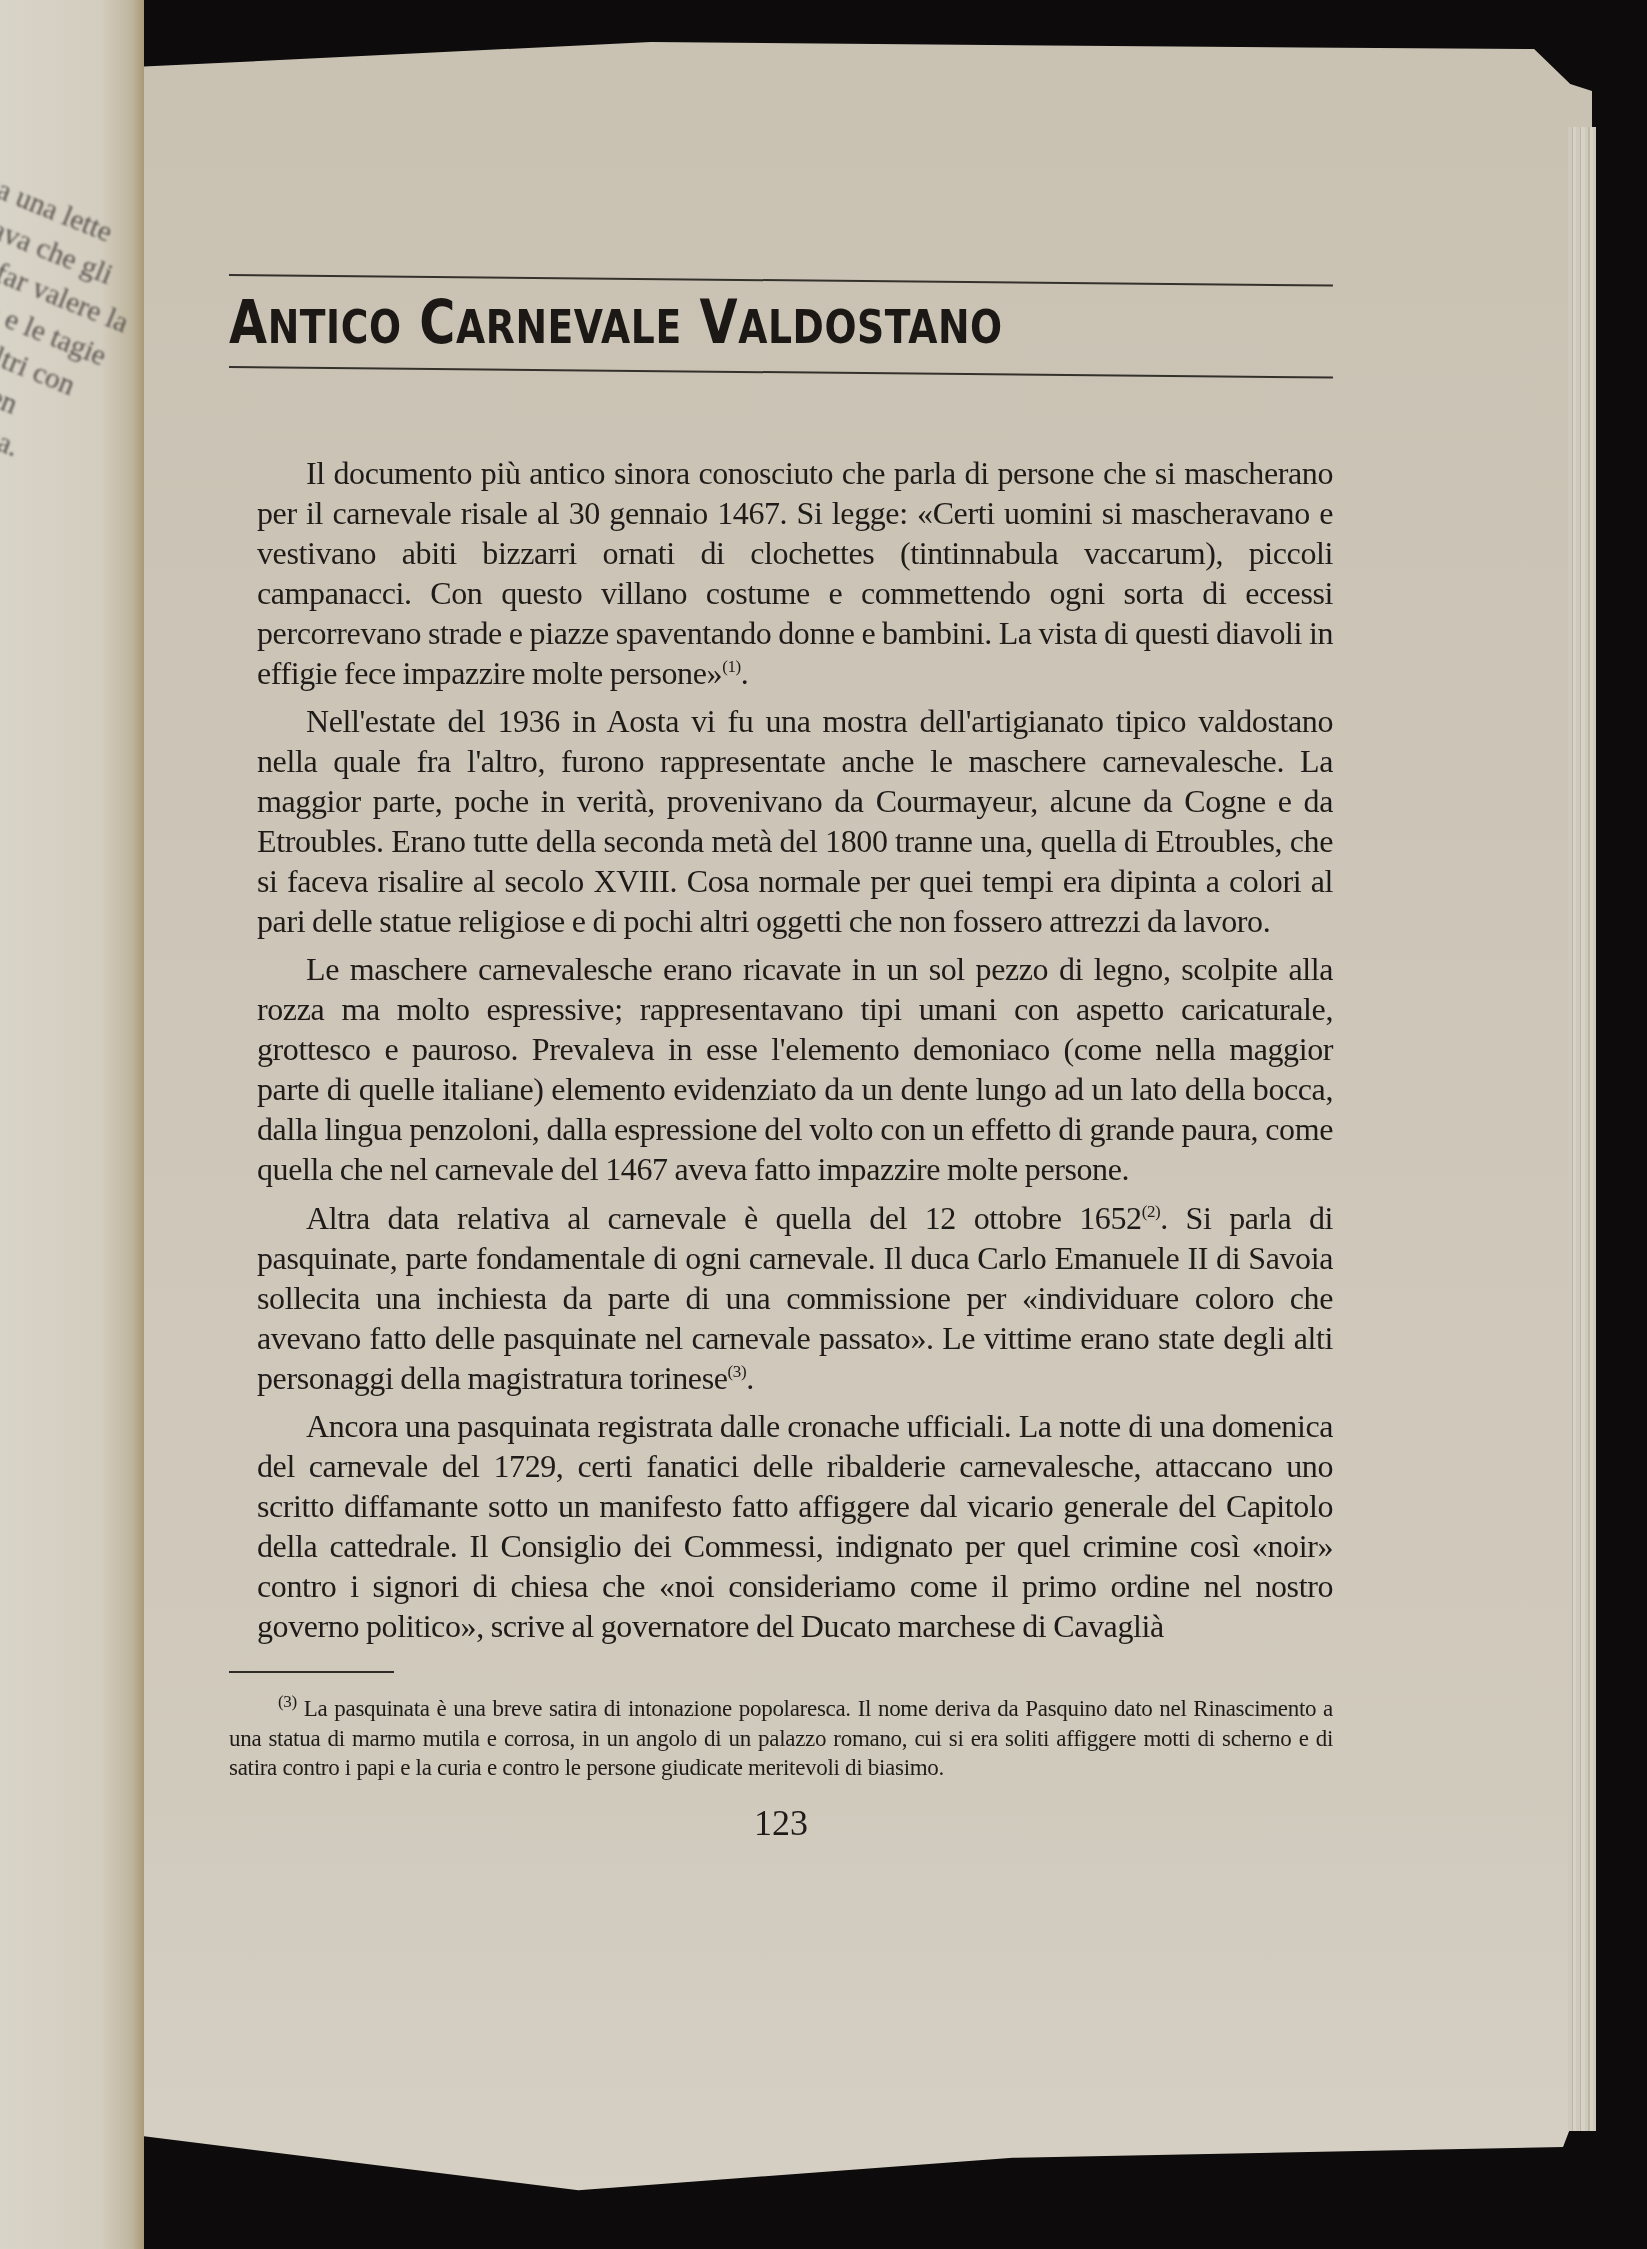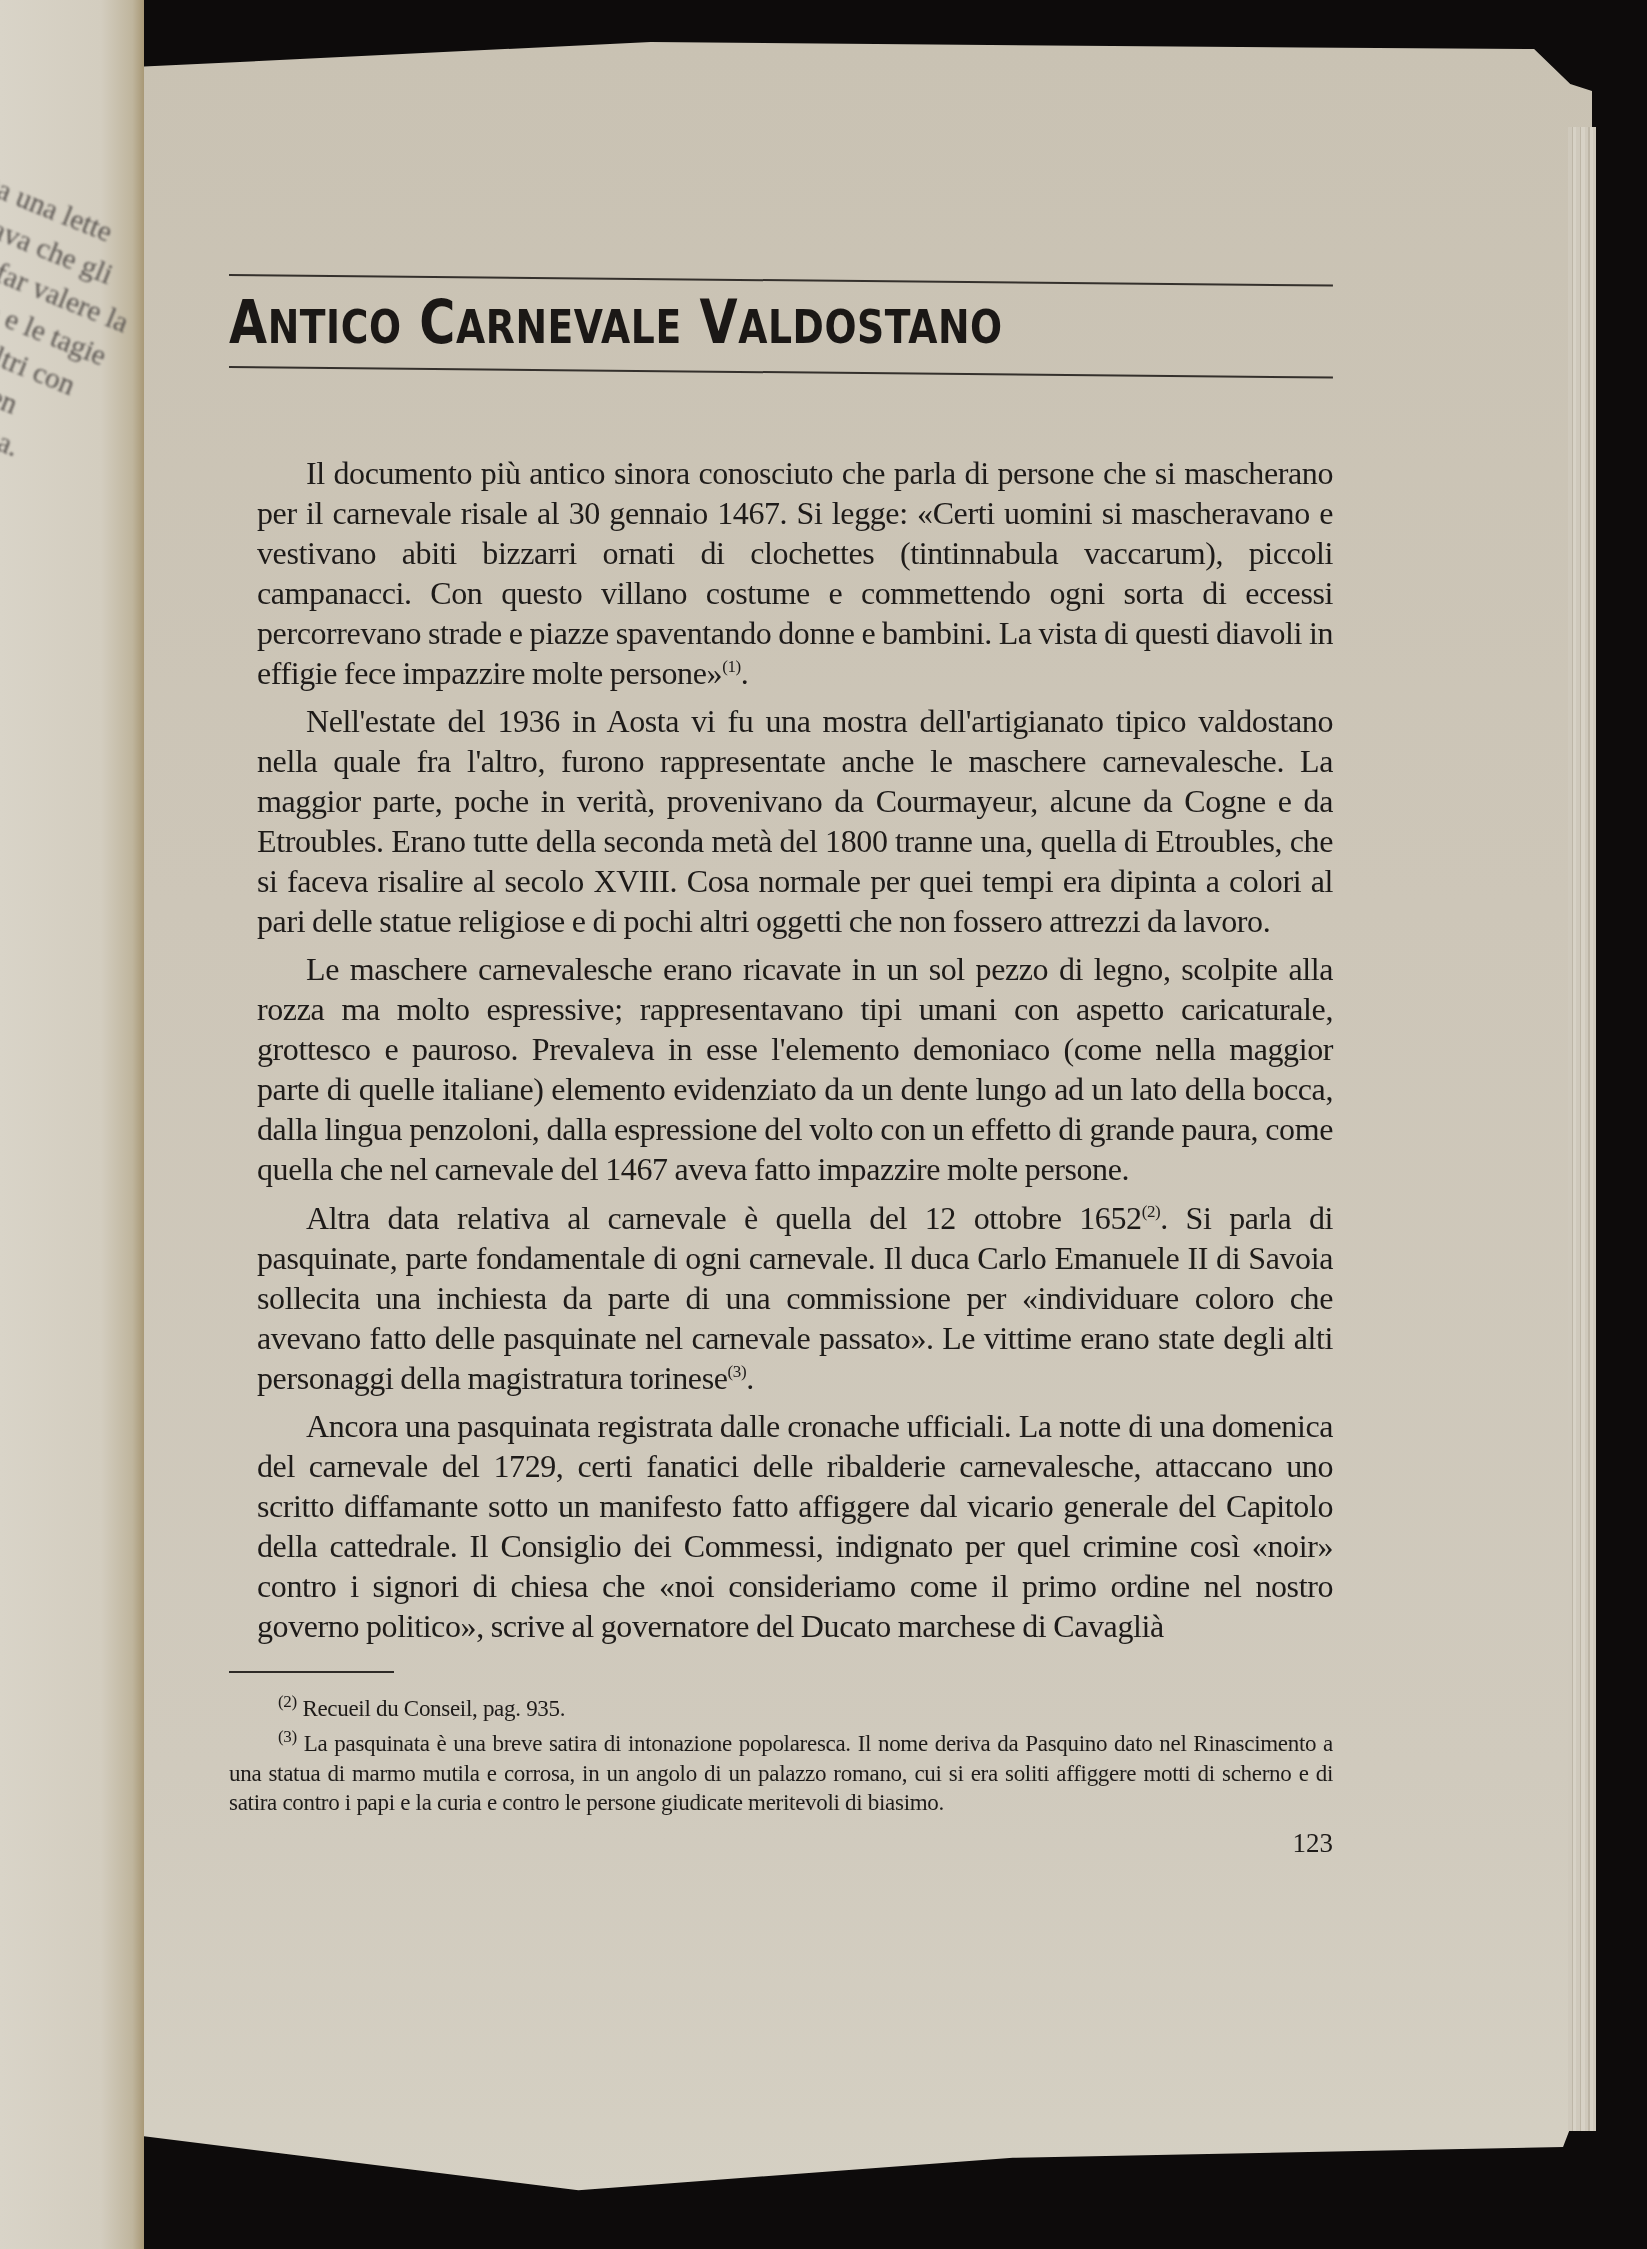--- a/index.html
+++ b/index.html
@@ -51,21 +51,21 @@
     text-indent: 49px; letter-spacing: -0.4px; word-spacing: -0.7px;
   }
   sup.fn { font-size: 17px; vertical-align: super; line-height: 0; }
   .fn-rule { width: 165px; height: 2.1px; background: #2e2a27; margin: 25px 0 21px 0; }
   .footnote {
     font-size: 23px; line-height: 29.5px; text-align: justify; margin: 0 0 5.6px 0;
     text-indent: 49px; letter-spacing: -0.3px;
   }
   .footnote em { font-style: italic; }
   .page-number {
-    font-size: 27px; text-align: right; margin-top: 10px;
+    font-size: 36px; text-align: center; margin-top: 19px;
   }
 </style>
 </head>
 <body>
 
 <div class="left-page">
   <div class="left-lines">
     <div>Da una lette</div>
     <div>ricava che gli</div>
     <div>à di far valere la</div>
@@ -92,19 +92,18 @@
     <p class="para"><span>Il documento più antico sinora conosciuto che parla di persone che si mascherano per il carnevale risale al 30 gennaio 1467. Si legge: «Certi uomini si mascheravano e vestivano abiti bizzarri ornati di clochettes (tintinnabula vaccarum), piccoli campanacci. Con questo villano costume e commettendo ogni sorta di eccessi percorrevano strade e piazze spaventando donne e bambini. La vista di questi diavoli in effigie fece impazzire molte persone»</span><sup class="fn">(1)</sup><span>.</span></p>
     <p class="para"><span>Nell'estate del 1936 in Aosta vi fu una mostra dell'artigianato tipico valdostano nella quale fra l'altro, furono rappresentate anche le maschere carnevalesche. La maggior parte, poche in verità, provenivano da Courmayeur, alcune da Cogne e da Etroubles. Erano tutte della seconda metà del 1800 tranne una, quella di Etroubles, che si faceva risalire al secolo XVIII. Cosa normale per quei tempi era dipinta a colori al pari delle statue religiose e di pochi altri oggetti che non fossero attrezzi da lavoro.</span></p>
     <p class="para"><span>Le maschere carnevalesche erano ricavate in un sol pezzo di legno, scolpite alla rozza ma molto espressive; rappresentavano tipi umani con aspetto caricaturale, grottesco e pauroso. Prevaleva in esse l'elemento demoniaco (come nella maggior parte di quelle italiane) elemento evidenziato da un dente lungo ad un lato della bocca, dalla lingua penzoloni, dalla espressione del volto con un effetto di grande paura, come quella che nel carnevale del 1467 aveva fatto impazzire molte persone.</span></p>
     <p class="para"><span>Altra data relativa al carnevale è quella del 12 ottobre 1652</span><sup class="fn">(2)</sup><span>. Si parla di pasquinate, parte fondamentale di ogni carnevale. Il duca Carlo Emanuele II di Savoia sollecita una inchiesta da parte di una commissione per «individuare coloro che avevano fatto delle pasquinate nel carnevale passato». Le vittime erano state degli alti personaggi della magistratura torinese</span><sup class="fn">(3)</sup><span>.</span></p>
     <p class="para"><span>Ancora una pasquinata registrata dalle cronache ufficiali. La notte di una domenica del carnevale del 1729, certi fanatici delle ribalderie carnevalesche, attaccano uno scritto diffamante sotto un manifesto fatto affiggere dal vicario generale del Capitolo della cattedrale. Il Consiglio dei Commessi, indignato per quel crimine così «noir» contro i signori di chiesa che «noi consideriamo come il primo ordine nel nostro governo politico», scrive al governatore del Ducato marchese di Cavaglià</span></p>
   </div>
 
   <div class="fn-rule"></div>
 
   <div class="footnotes">
-    <p class="footnote"><sup class="fn">(2)</sup> <span>Recueil du Conseil, pag. 935.</span></p>
     <p class="footnote"><sup class="fn">(3)</sup> <span>La pasquinata è una breve satira di intonazione popolaresca. Il nome deriva da Pasquino dato nel Rinascimento a una statua di marmo mutila e corrosa, in un angolo di un palazzo romano, cui si era soliti affiggere motti di scherno e di satira contro i papi e la curia e contro le persone giudicate meritevoli di biasimo.</span></p>
   </div>
 
   <div class="page-number">123</div>
 </div>
 
 
 </body></html>

